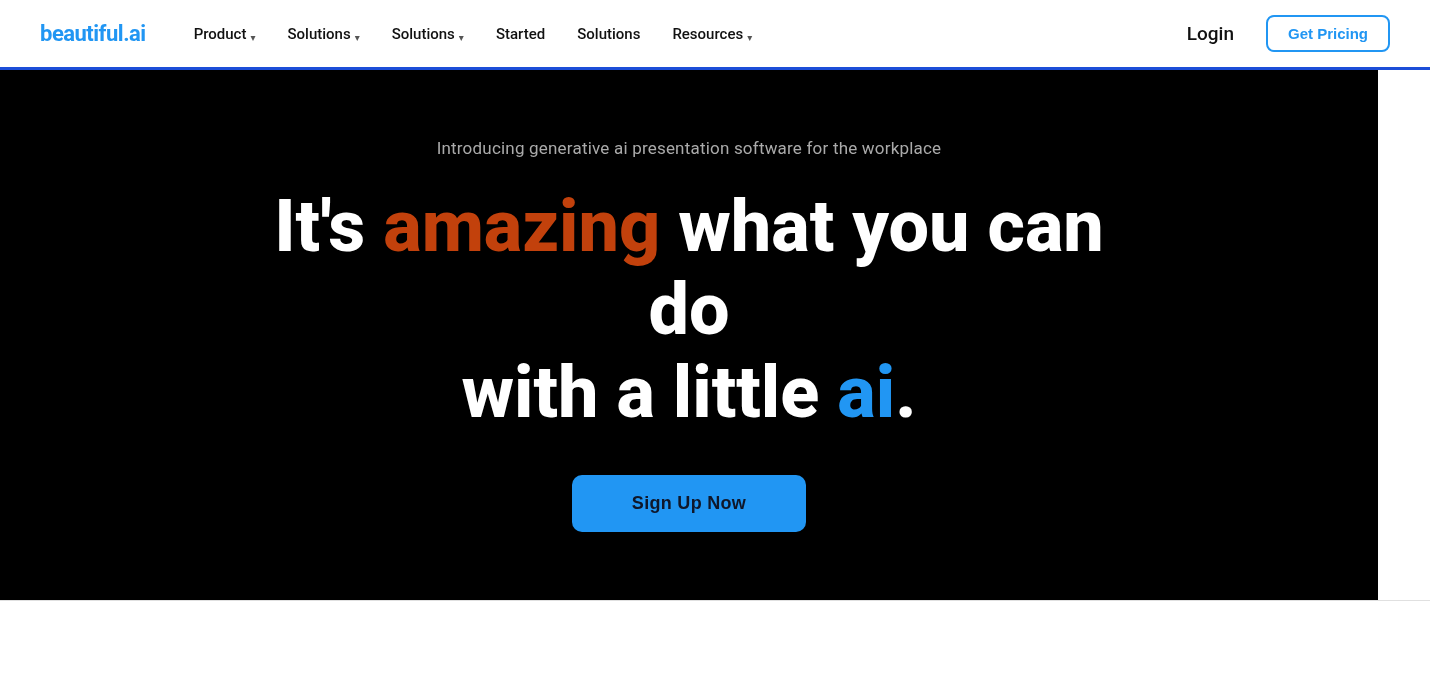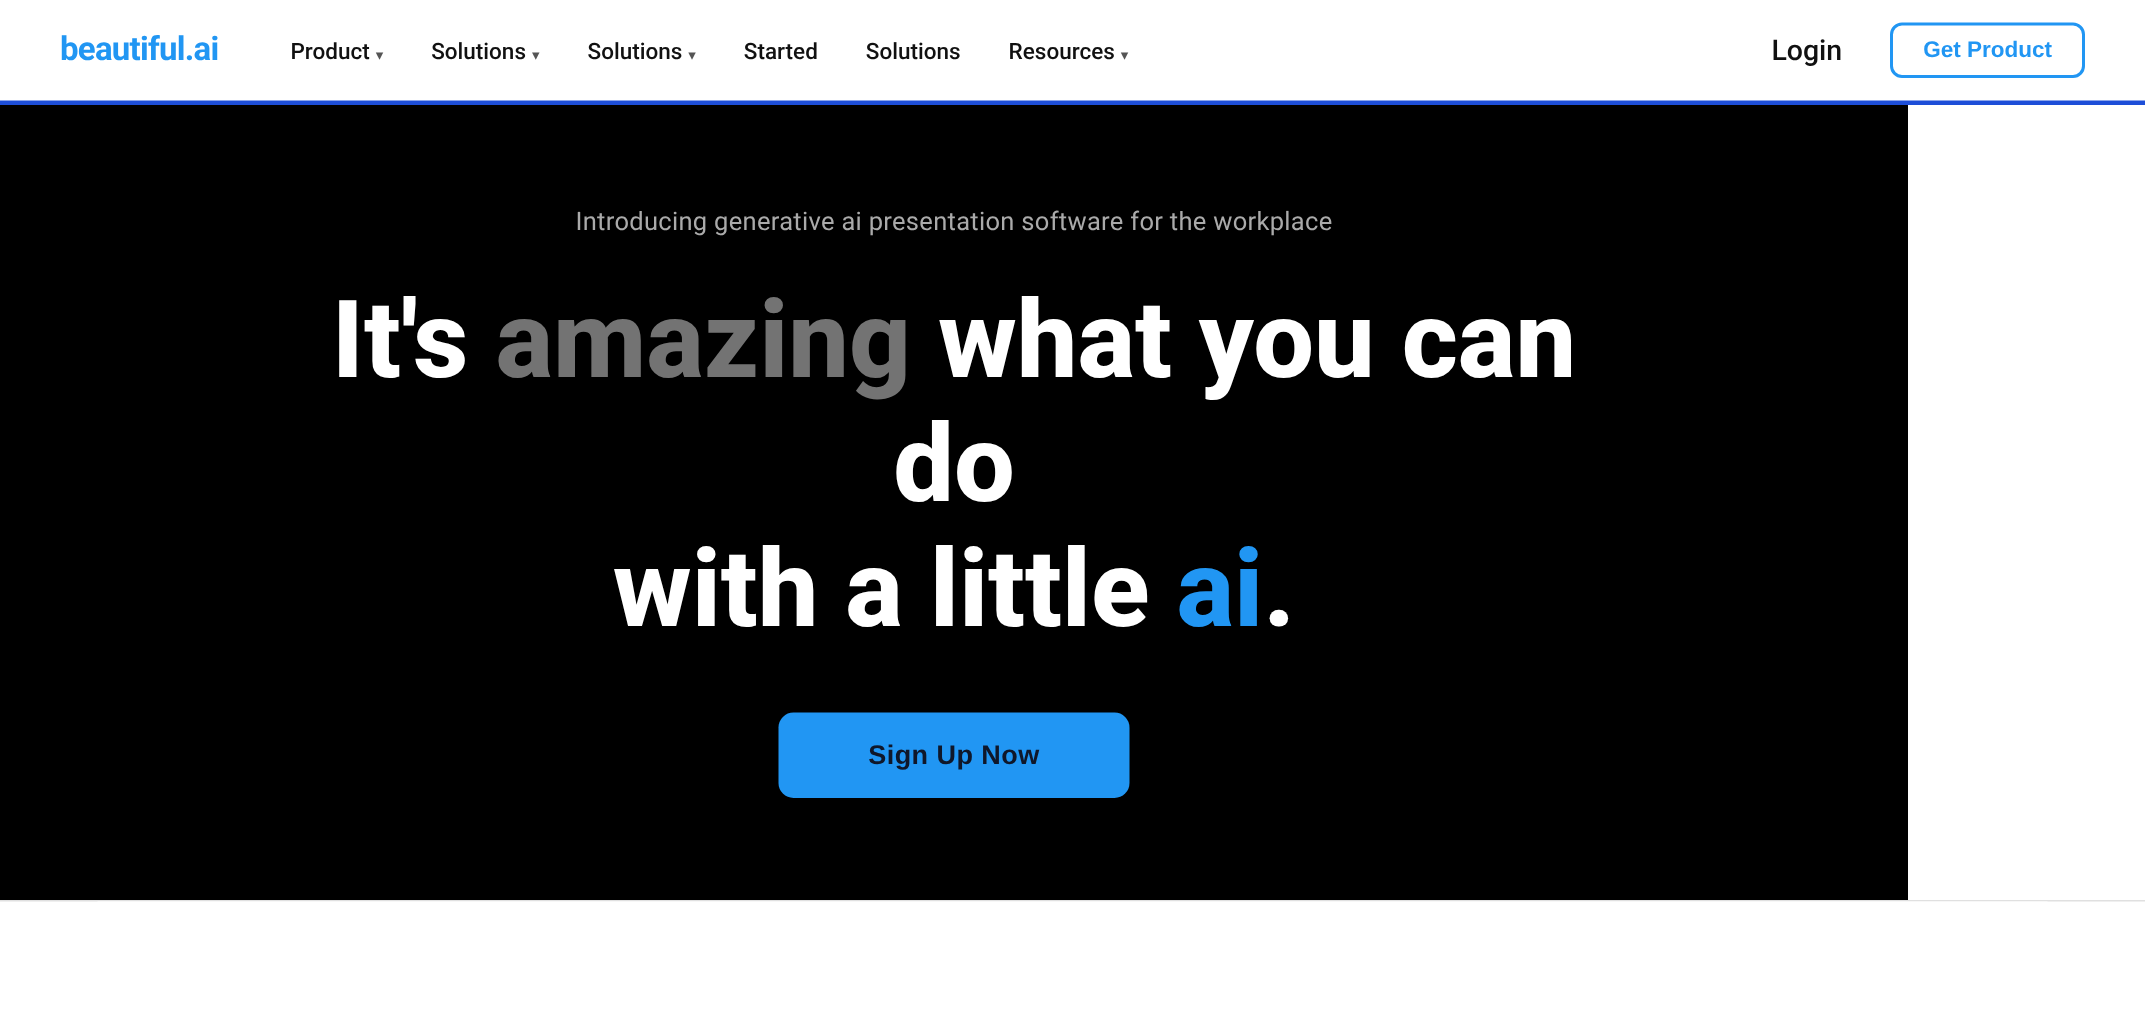--- a/index.html
+++ b/index.html
@@ -92,21 +92,21 @@
       border-radius: 8px;
       padding: 8px 20px;
       cursor: pointer;
       background: transparent;
       white-space: nowrap;
     }
 
     
     .hero {
       background: #000000;
-      width: 1272px;
+      width: 1378px;
       height: 530px;
       display: flex;
       flex-direction: column;
       align-items: center;
       justify-content: center;
       text-align: center;
       padding: 0 40px;
     }
 
     .hero-subtitle {
@@ -120,21 +120,21 @@
     .hero-title {
       font-size: 72px;
       font-weight: 800;
       color: #ffffff;
       line-height: 1.15;
       margin-bottom: 40px;
       max-width: 900px;
     }
 
     .hero-title .blue {
-      color: #737373;
+      color: #c2410c;
     }
 
     .hero-title .blue-ai {
       color: #2196f3;
     }
 
     .signup-btn {
       background: #2196f3;
       color: #0f172a;
       font-size: 18px;
@@ -191,21 +191,21 @@
         <span>Solutions</span>
       </div>
       <div class="nav-item">
         <span>Resources</span>
         <span class="chevron">▾</span>
       </div>
     </div>
   </div>
   <div class="navbar-right">
     <div class="login-btn">Login</div>
-    <button class="get-started-btn">Get Product</button>
+    <button class="get-started-btn">Get Pricing</button>
   </div>
 </nav>
 
 <section class="hero">
   <p class="hero-subtitle">Introducing generative ai presentation software for the workplace</p>
   <h1 class="hero-title">
     <span>It's </span><span class="blue">amazing</span><span> what you can do</span>
     <br>
     <span>with a little </span><span class="blue-ai">ai</span><span>.</span>
   </h1>

